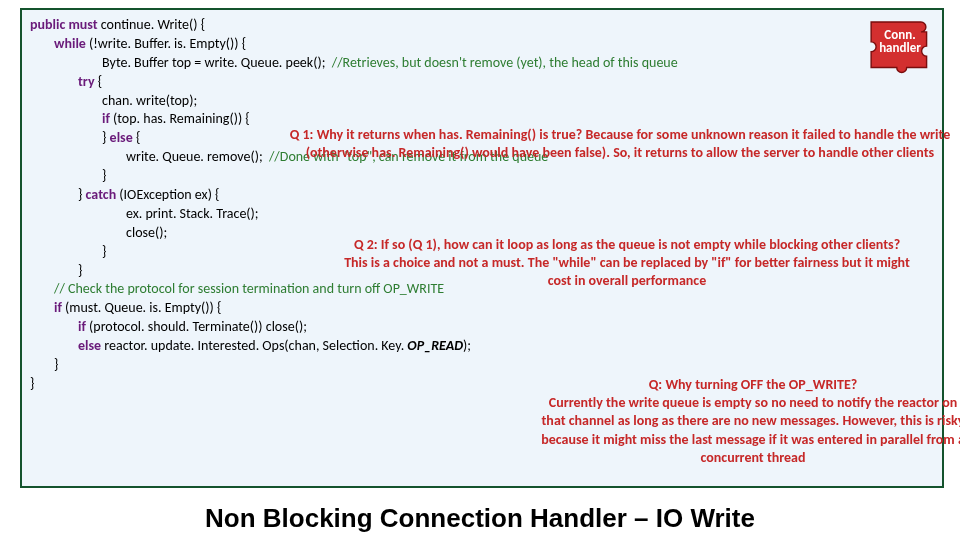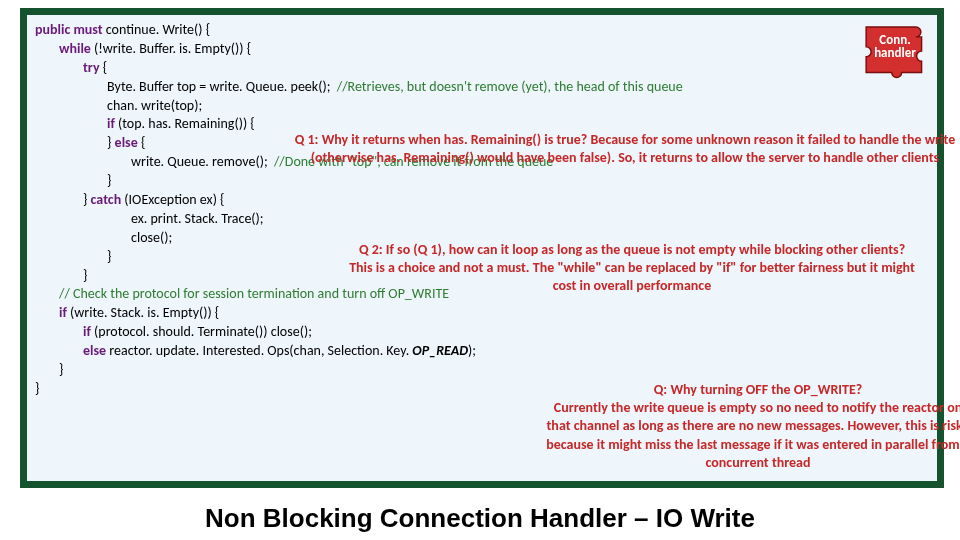--- a/index.html
+++ b/index.html
@@ -9,21 +9,21 @@
     background: #fff;
     font-family: Calibri, Arial, sans-serif;
     position: relative;
   }
   .code-box {
     position: absolute;
     left: 20px;
     top: 8px;
     width: 924px;
     height: 480px;
-    border: 7px solid #14532d;
+    border: 2px solid #14532d;
     background: #eef5fb;
     padding: 6px 8px;
     font-size: 14px;
     line-height: 1.35;
     color: #000;
   }
   .kw { color: #6a1b7a; font-weight: bold; }
   .cm { color: #2e7d32; }
   .q1-red { color: #c62828; font-weight: bold; }
   .q1-ans { color: #c62828; font-weight: bold; }
@@ -87,34 +87,34 @@
       <path d="M8 14 H78 A7 7 0 0 1 78 28 H86 V48 A7 7 0 0 0 86 62 V78 H58 A7 7 0 0 1 44 78 H8 V56 A7 7 0 0 0 8 42 Z" fill="#d32f2f" stroke="#7a0d0d" stroke-width="2"></path>
     </svg>
   </div>
   <div class="puzzle-text">
     <span>Conn.</span><br>
     <span>handler</span>
   </div>
 
   <div class="line"><span class="kw">public must </span><span>continue. Write() {</span></div>
   <div class="line ind1"><span class="kw">while </span><span>(!write. Buffer. is. Empty()) {</span></div>
+  <div class="line ind3"><span>Byte. Buffer top = write. Queue. peek();  </span><span class="cm">//Retrieves, but doesn't remove (yet), the head of this queue</span></div>
   <div class="line ind2"><span class="kw">try </span><span>{</span></div>
-  <div class="line ind3"><span>Byte. Buffer top = write. Queue. peek();  </span><span class="cm">//Retrieves, but doesn't remove (yet), the head of this queue</span></div>
   <div class="line ind3"><span>chan. write(top);</span></div>
   <div class="line ind3"><span class="kw">if </span><span>(top. has. Remaining()) {</span></div>
   <div class="line ind3"><span>} </span><span class="kw">else </span><span>{</span></div>
   <div class="line ind4"><span>write. Queue. remove();  </span><span class="cm">//Done with "top", can remove it from the queue</span></div>
   <div class="line ind3"><span>}</span></div>
   <div class="line ind2"><span>} </span><span class="kw">catch </span><span>(IOException ex) {</span></div>
   <div class="line ind4"><span>ex. print. Stack. Trace();</span></div>
   <div class="line ind4"><span>close();</span></div>
   <div class="line ind3"><span>}</span></div>
   <div class="line ind2"><span>}</span></div>
   <div class="line ind1 cm"><span>// Check the protocol for session termination and turn off OP_WRITE</span></div>
-  <div class="line ind1"><span class="kw">if </span><span>(write. Stack. is. Empty()) {</span></div>
+  <div class="line ind1"><span class="kw">if </span><span>(must. Queue. is. Empty()) {</span></div>
   <div class="line ind2"><span class="kw">if </span><span>(protocol. should. Terminate()) close();</span></div>
   <div class="line ind2"><span class="kw">else </span><span>reactor. update. Interested. Ops(chan, Selection. Key. </span><span class="em-oblique">OP_READ</span><span>);</span></div>
   <div class="line ind1"><span>}</span></div>
   <div class="line"><span>}</span></div>
 
   <div id="a1" class="annot-block wrap-line">
     <span class="q1-red">Q 1: Why it returns when has. Remaining() is true? </span><span class="q1-ans">Because for some unknown reason it failed to handle the write (otherwise has. Remaining() would have been false). So, it returns to allow the server to handle other clients</span>
   </div>
   <div id="a2" class="annot-block wrap-line">
     <div class="q2-red">Q 2: If so (Q 1), how can it loop as long as the queue is not empty while blocking other clients?</div>

